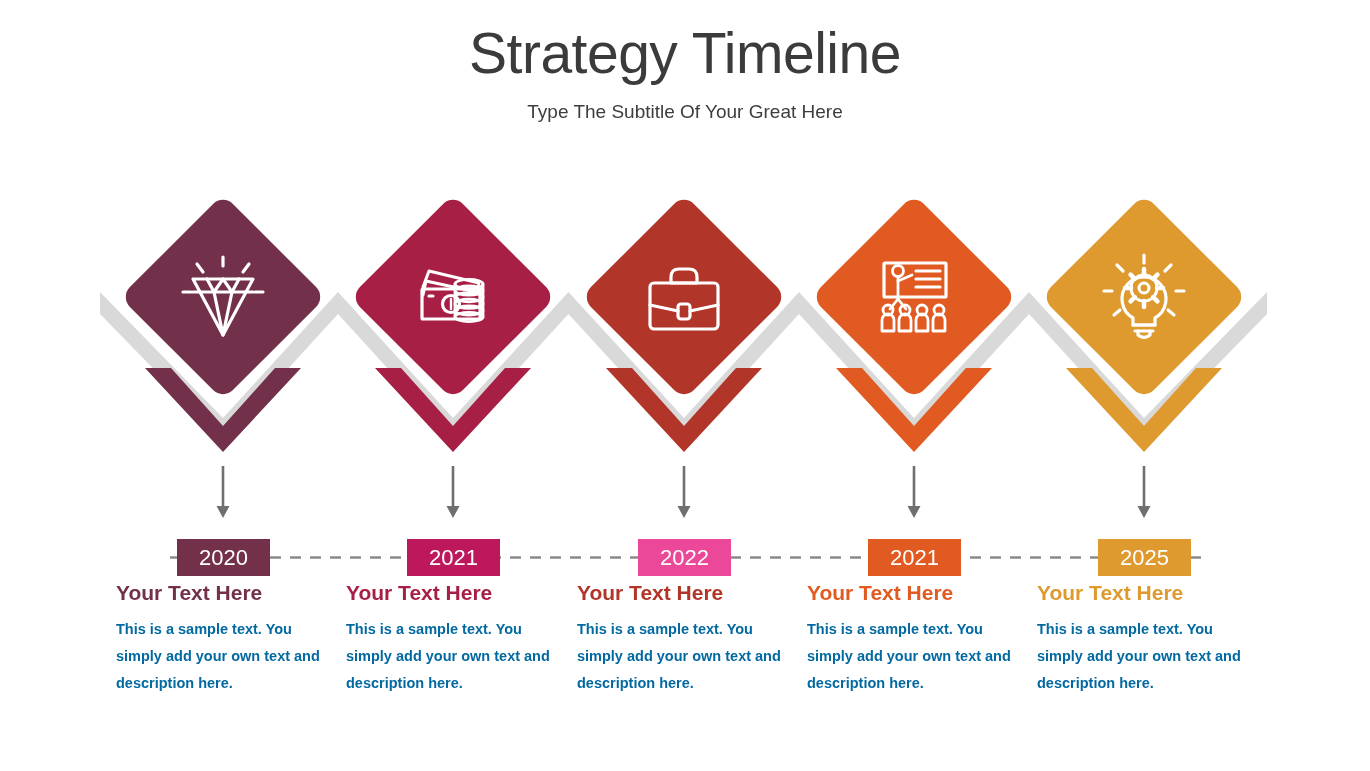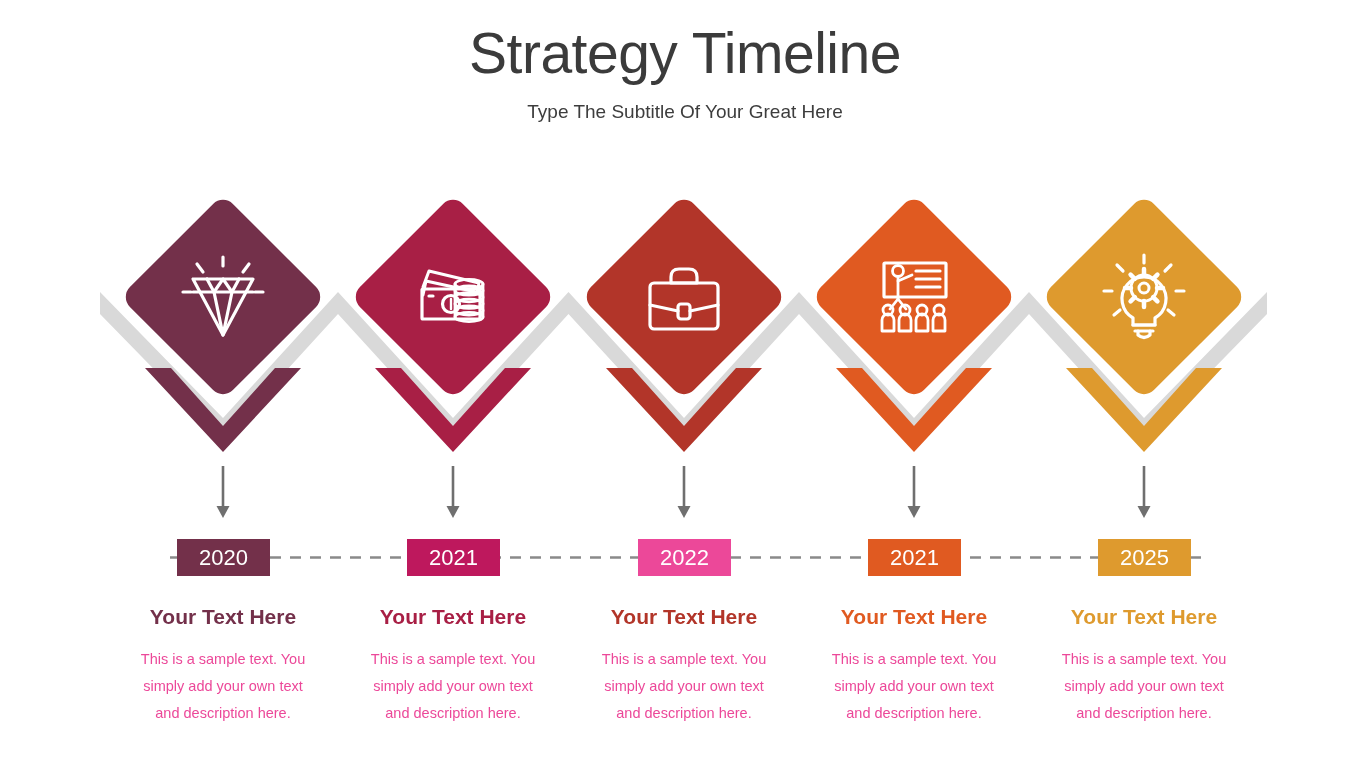--- a/index.html
+++ b/index.html
@@ -27,27 +27,27 @@
 
   
   .badge{
     position:absolute;top:539px;width:93px;height:37px;border-radius:0;
     color:#ffffff;font-size:22px;line-height:37px;text-align:center;
     box-sizing:border-box;
   }
 
   
   .col{
-    position:absolute;top:604px;width:214px;text-align:center;
+    position:absolute;top:580px;width:214px;text-align:left;
   }
   .col h3{
     margin:0 0 10px 0;font-size:21px;line-height:26px;font-weight:bold;
   }
   .col p{
-    margin:16px;font-size:14.5px;line-height:27px;color:#ec4899;font-weight:400;
+    margin:0;font-size:14.5px;line-height:27px;color:#0369a1;font-weight:700;
   }
 </style>
 </head>
 <body>
 
 <div id="slide">
 
   <div class="title">Strategy Timeline</div>
   <div class="subtitle">Type The Subtitle Of Your Great Here</div>
 

